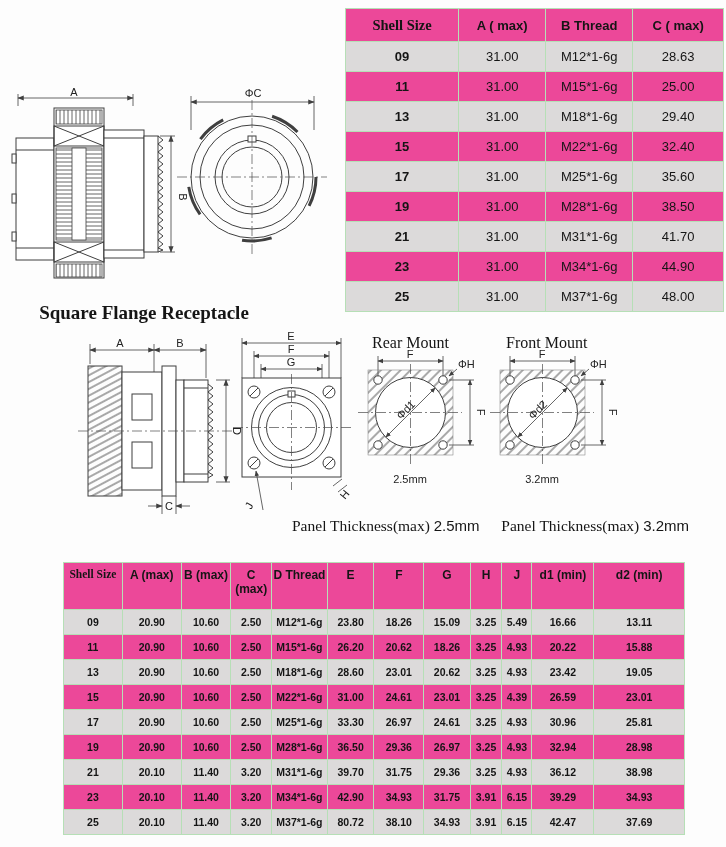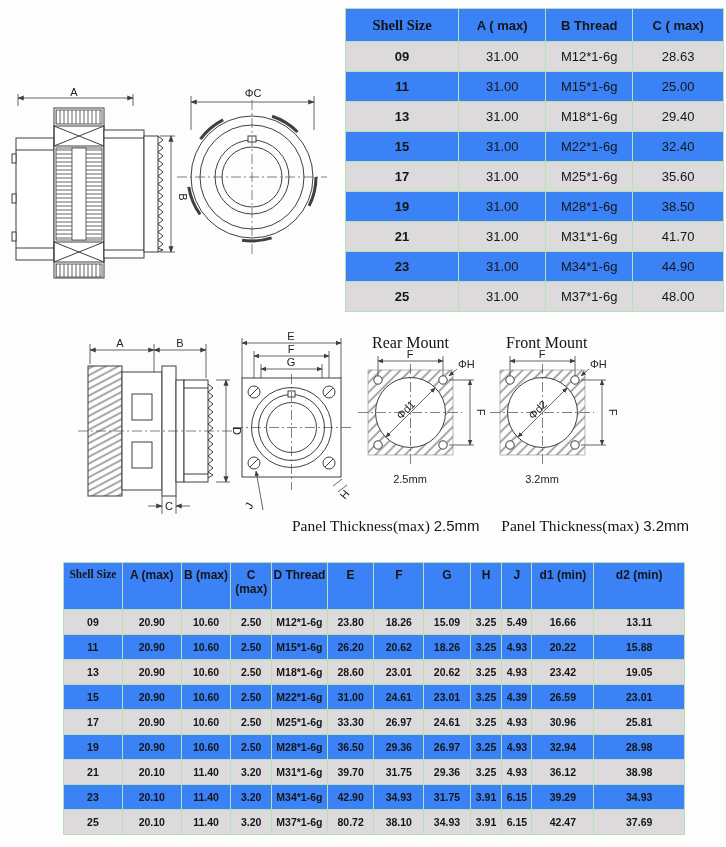--- a/index.html
+++ b/index.html
@@ -11,21 +11,21 @@
   
   .plug-title{left:24px;top:24px;font-size:21px;font-weight:bold}
   .plug-title .spec{font-family:"Liberation Sans",sans-serif;font-size:17px}
   .recep-title{left:36px;top:302px;width:216px;text-align:center;font-size:19px;font-weight:bold;line-height:21px}
   .recep-title .spec{font-family:"Liberation Sans",sans-serif;font-size:16px}
   .mount-label{font-size:16px}
   .panel-line{left:292px;top:517px;font-size:15.5px;white-space:nowrap}
   .panel-line .val{font-family:"Liberation Sans",sans-serif;font-size:15px}
 
   
-  table.tbl{border-collapse:collapse;table-layout:fixed;position:absolute;background:#3b82f6;border:1.5px solid #8b8b8b}
+  table.tbl{border-collapse:collapse;table-layout:fixed;position:absolute;background:#ec4899;border:1.5px solid #8b8b8b}
   .tbl th,.tbl td{border:1px solid #b6dfb6;text-align:center;overflow:hidden;padding:0}
   .tbl tbody tr:nth-child(odd) td{background:#dcdada}
   .tbl th{font-weight:bold}
   .tbl th:first-child{font-family:"Liberation Serif",serif}
   .tbl td:first-child{font-weight:bold}
 
   .t1{left:345px;top:8px;width:379px}
   .t1 th{height:32px;font-size:13px}
   .t1 th:first-child{font-size:14.5px}
   .t1 td{height:29px;font-size:13px}
@@ -123,20 +123,21 @@
     <circle class="ln" cx="77" cy="117" r="37"></circle>
     <circle class="ln" cx="77" cy="117" r="30"></circle>
 
     <circle cx="77" cy="117" r="64" fill="none" stroke="#3f3f3f" stroke-width="3" stroke-dasharray="30 50.4"></circle>
     <rect class="lnf" x="73" y="76" width="8" height="6"></rect>
     <line class="dash" x1="2" y1="117" x2="152" y2="117"></line>
     <line class="dash" x1="77" y1="40" x2="77" y2="196"></line>
   </svg>
 
   <div class="abs recep-title serif">
+    <div>Square Flange Receptacle</div>
   </div>
 
   <svg class="drw" style="left:20px;top:336px" width="215" height="185" viewBox="0 0 215 185">
     <defs>
       <marker id="rs-ar" viewBox="0 0 10 10" refX="9" refY="5" markerWidth="8" markerHeight="8" orient="auto-start-reverse">
           <path class="arr" d="M0,1 L10,5 L0,9 z"></path>
         </marker>
       <pattern id="rs-coil" patternUnits="userSpaceOnUse" width="6" height="6" patternTransform="rotate(62)">
           <line x1="1" y1="0" x2="1" y2="6" stroke="#3f3f3f" stroke-width="0.9"></line>
         </pattern>

